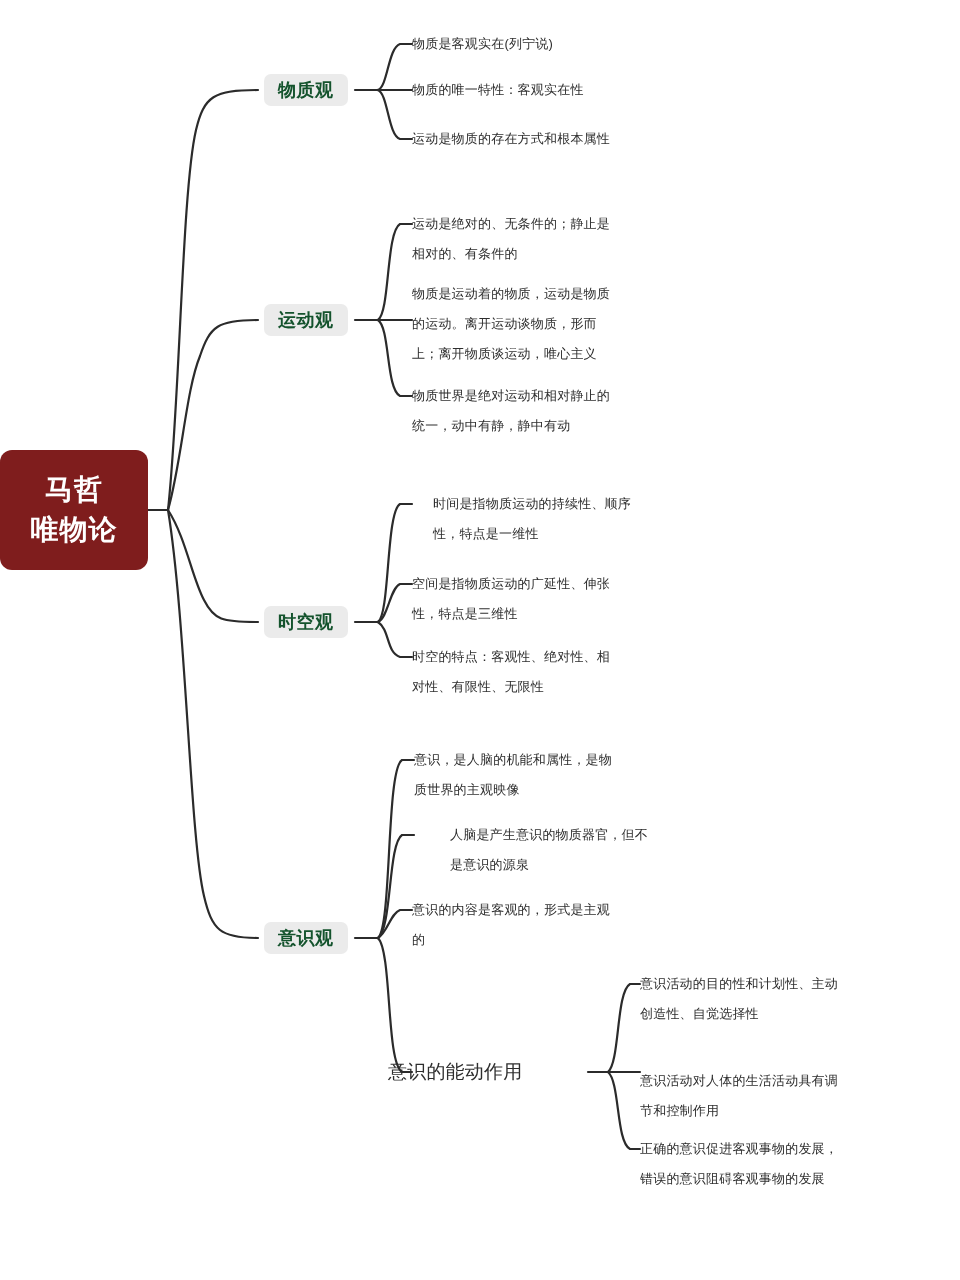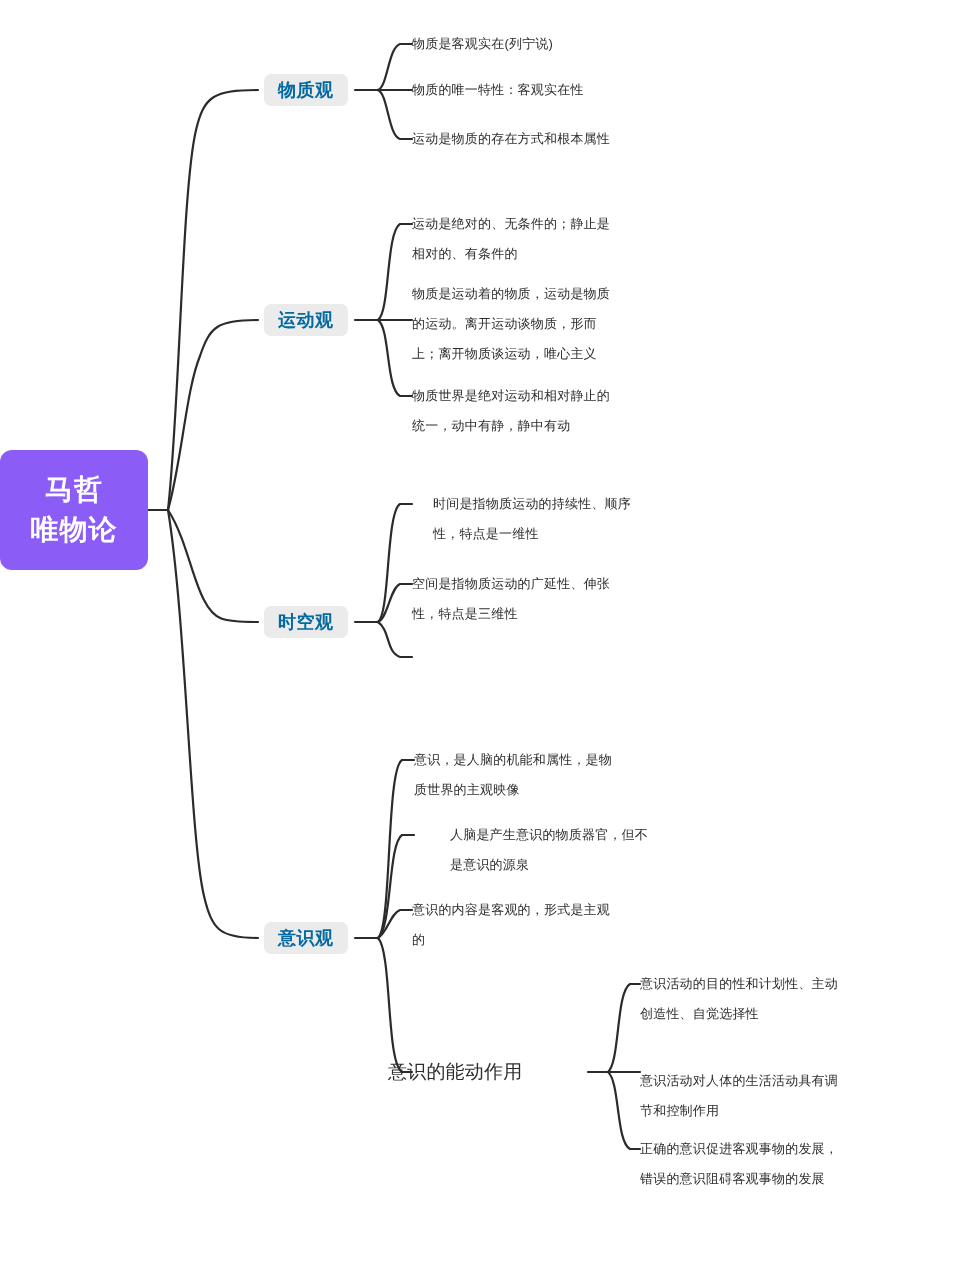--- a/index.html
+++ b/index.html
@@ -53,21 +53,21 @@
 
   
   .branch-chip {
     position: absolute;
     box-sizing: border-box;
     display: flex;
     align-items: center;
     justify-content: center;
     border-radius: 7px;
     background: #ebebeb;
-    color: #0369a1;
+    color: #14532d;
     font-size: 18px;
     font-weight: bold;
     letter-spacing: 0.5px;
     white-space: nowrap;
     padding: 0 14px;
     height: 32px;
   }
 
   
   .leaf {
@@ -121,21 +121,21 @@
     <path d="M378,938 C392,928 388,844 402,835 L414,835"></path>
     <path d="M378,938 C388,932 390,914 400,910 L412,910"></path>
     <path d="M378,938 C392,952 386,1062 402,1072 L412,1072"></path>
 
     <line x1="588" y1="1072" x2="608" y2="1072"></line>
     <path d="M608,1072 C620,1062 616,992 630,984 L640,984"></path>
     <line x1="608" y1="1072" x2="640" y2="1072"></line>
     <path d="M608,1072 C620,1082 616,1142 630,1149 L640,1149"></path>
   </svg>
 
-  <div class="root-node" style="left:0px; top:450px; width:148px; height:120px; background:#8b5cf6;">
+  <div class="root-node" style="left:0px; top:450px; width:148px; height:120px; background:#7f1d1d;">
     <span>马哲</span>
     <span>唯物论</span>
   </div>
 
   <div class="branch-chip" style="left:264px; top:74px;">
     <span>物质观</span>
   </div>
   <div class="branch-chip" style="left:264px; top:304px;">
     <span>运动观</span>
   </div>
@@ -155,20 +155,22 @@
   <div class="leaf" style="left:412px; top:279px; width:345px;">物质是运动着的物质，运动是物质
 的运动。离开运动谈物质，形而
 上；离开物质谈运动，唯心主义</div>
   <div class="leaf" style="left:412px; top:381px; width:345px;">物质世界是绝对运动和相对静止的
 统一，动中有静，静中有动</div>
 
   <div class="leaf" style="left:412px; top:489px; width:350px;margin-left:21px;">时间是指物质运动的持续性、顺序
 性，特点是一维性</div>
   <div class="leaf" style="left:412px; top:569px; width:350px;">空间是指物质运动的广延性、伸张
 性，特点是三维性</div>
+  <div class="leaf" style="left:412px; top:642px; width:350px;">时空的特点：客观性、绝对性、相
+对性、有限性、无限性</div>
 
   <div class="leaf" style="left:414px; top:745px; width:350px;">意识，是人脑的机能和属性，是物
 质世界的主观映像</div>
   <div class="leaf" style="left:414px; top:820px; width:350px;margin-left:36px;">人脑是产生意识的物质器官，但不
 是意识的源泉</div>
   <div class="leaf" style="left:412px; top:895px; width:350px;">意识的内容是客观的，形式是主观
 的</div>
   <div class="leaf sub-title" style="left:388px; top:1057px; width:200px;">意识的能动作用</div>
 
   <div class="leaf" style="left:640px; top:969px; width:320px;">意识活动的目的性和计划性、主动

